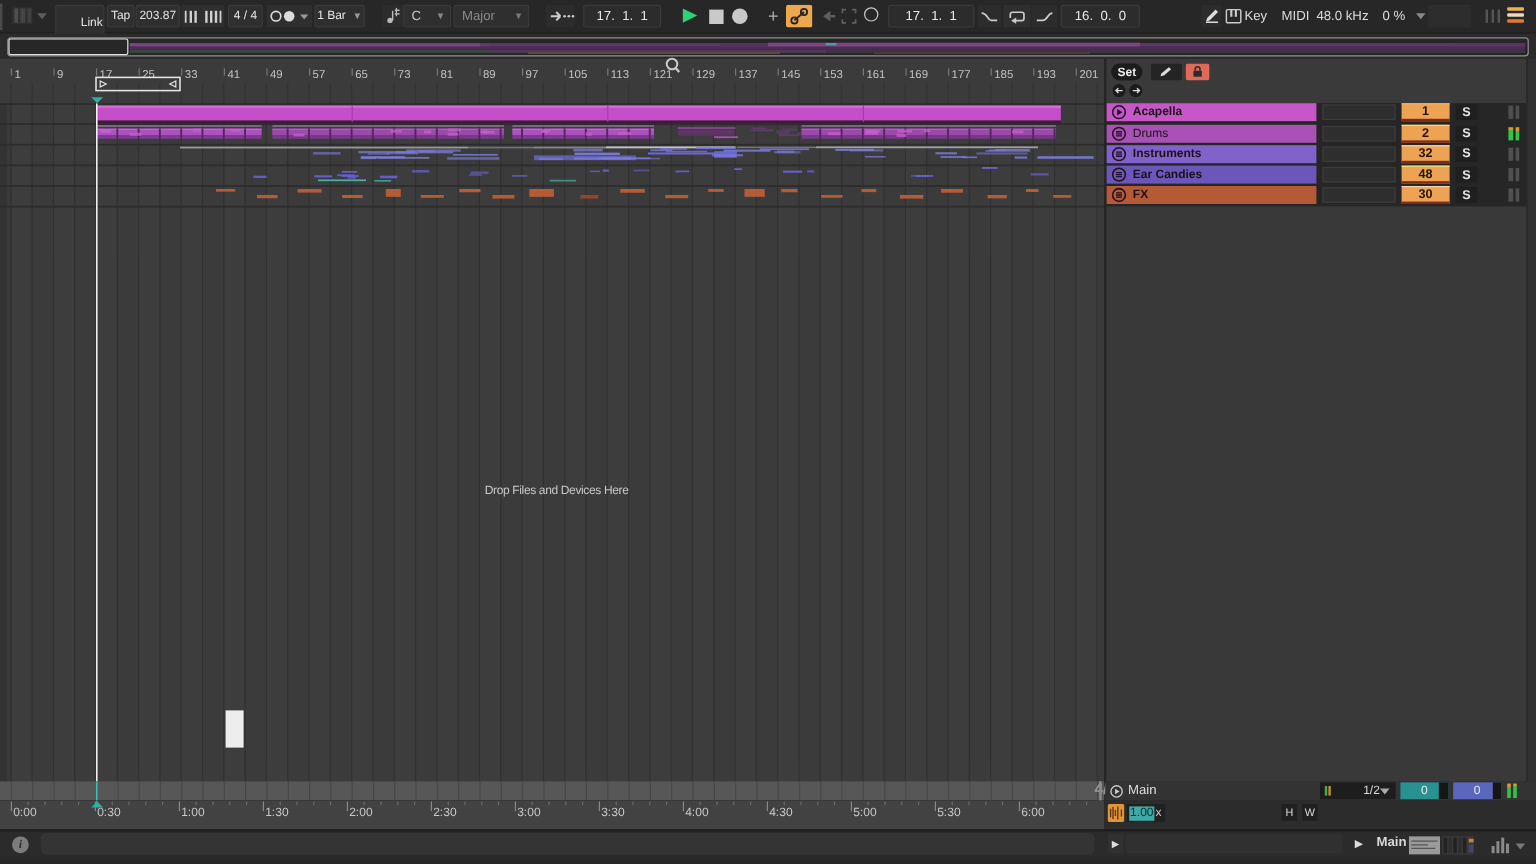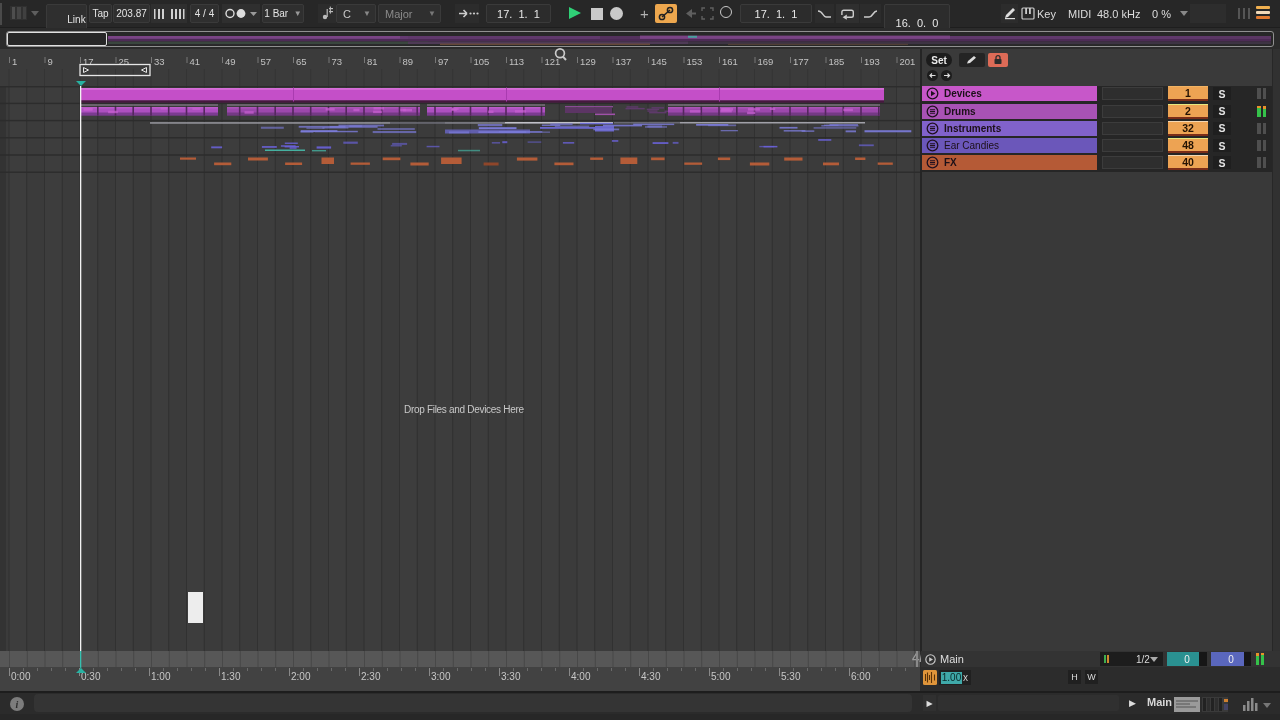--- a/index.html
+++ b/index.html
@@ -86,21 +86,21 @@
 </svg>
 <svg class="abs" style="left:836px;top:4px" width="23" height="19" viewBox="0 0 23 19">
 <rect width="23" height="19" fill="#2f2f2f"></rect>
 <path d="M10.5 13.2 H15.5 A1.8 1.8 0 0 0 17.3 11.4 V8 A1.8 1.8 0 0 0 15.5 6.2 H7.7 A1.8 1.8 0 0 0 5.9 8 V11" stroke="#ccc" stroke-width="1.4" fill="none"></path>
 <path d="M10.8 10.6 L6.6 13.2 L10.8 15.8 Z" fill="#ccc"></path>
 </svg>
 <svg class="abs" style="left:860px;top:4px" width="21" height="19" viewBox="0 0 21 19">
 <rect width="22" height="19" fill="#2c2c2c"></rect>
 <path d="M4 13 H9 C13 13 13 7 17 7" stroke="#ccc" stroke-width="1.5" fill="none"></path>
 </svg>
-<div class="btn" style="left:884px;top:4px;width:66px;height:37px;font-size:11px;color:#e8e8e8;background:#2c2c2c;">16.&nbsp;&nbsp;0.&nbsp;&nbsp;0</div>
+<div class="btn" style="left:884px;top:4px;width:66px;height:19px;font-size:11px;color:#e8e8e8;background:#2c2c2c;">16.&nbsp;&nbsp;0.&nbsp;&nbsp;0</div>
 <svg class="abs" style="left:1001px;top:4px" width="17" height="19" viewBox="0 0 17 19">
 <rect width="17" height="19" fill="#2c2c2c"></rect>
 <path d="M4 14 L5 11 L12 4 L14 6 L7 13 Z" fill="#ddd"></path>
     <path d="M4 14.6 H14" stroke="#ddd" stroke-width="1.2"></path>
 </svg>
 <svg class="abs" style="left:1020px;top:4px" width="16" height="19" viewBox="0 0 16 19">
 <rect x="2" y="4" width="12" height="11" rx="1" fill="none" stroke="#ccc" stroke-width="1.2"></rect>
 <rect x="5.2" y="4" width="1.8" height="6" fill="#ccc"></rect>
     <rect x="9" y="4" width="1.8" height="6" fill="#ccc"></rect>
 </svg>
@@ -444,32 +444,32 @@
     <rect x="80" y="0" width="1.3" height="566" fill="#f2f2f2"></rect>
   </svg>
 <div class="tx" style="left:404px;top:404px;color:#c8c8c8;font-size:10px;letter-spacing:-0.3px">Drop Files and Devices Here</div>
 <div class="abs" style="left:188px;top:592px;width:15px;height:31px;background:#ededed"></div>
 <div class="abs" style="left:920px;top:86px;width:360px;height:86px;background:#262626"></div>
 <div class="abs" style="left:922px;top:86.4px;width:175px;height:15px;background:#c757c9"></div>
 <svg class="abs" style="left:926px;top:87.4px" width="13" height="13" viewBox="0 0 13 13">
 <circle cx="6.5" cy="6.5" r="5.3" fill="none" stroke="#201020" stroke-width="1.3"></circle>
 <path d="M5 3.8 L9.3 6.5 L5 9.2 Z" fill="#201020"></path>
   </svg>
-<div class="tx" style="left:944px;top:88.4px;color:#1c1018;font-size:10px;font-weight:bold">Devices</div>
+<div class="tx" style="left:944px;top:88.4px;color:#1c1018;font-size:10px;font-weight:bold">Acapella</div>
 <div class="abs" style="left:1102px;top:87.4px;width:61px;height:13px;background:#2e2e2e;border:1px solid #3c3c3c"></div>
 <div class="abs" style="left:1168px;top:86.4px;width:40px;height:15px;background:#eda353;border-top:1.5px solid #f2b362;border-bottom:2px solid #7a2d18;color:#241203;font-size:10.5px;font-weight:bold;display:flex;align-items:center;justify-content:center">1</div>
 <div class="abs" style="left:1213px;top:87.4px;width:18px;height:13px;background:#1f1f1f;color:#e4e4e4;font-size:10.5px;font-weight:bold;display:flex;align-items:center;justify-content:center">S</div>
 <div class="abs" style="left:1257px;top:88.4px;width:3.5px;height:11px;background:#4f4f4f"></div>
 <div class="abs" style="left:1262.5px;top:88.4px;width:3.5px;height:11px;background:#4f4f4f"></div>
 <div class="abs" style="left:922px;top:103.6px;width:175px;height:15px;background:#a852b5"></div>
 <svg class="abs" style="left:926px;top:104.6px" width="13" height="13" viewBox="0 0 13 13">
 <circle cx="6.5" cy="6.5" r="5.3" fill="none" stroke="#201020" stroke-width="1.3"></circle>
 <path d="M4 4.8h5M4 6.5h5M4 8.2h5" stroke="#201020" stroke-width="1.1"></path>
   </svg>
-<div class="tx" style="left:944px;top:105.6px;color:#1c1018;font-size:10px;font-weight:bold">Drums</div>
+<div class="tx" style="left:944px;top:105.6px;color:#1c1018;font-size:10px;font-weight:normal">Drums</div>
 <div class="abs" style="left:1102px;top:104.6px;width:61px;height:13px;background:#2e2e2e;border:1px solid #3c3c3c"></div>
 <div class="abs" style="left:1168px;top:103.6px;width:40px;height:15px;background:#eda353;border-top:1.5px solid #e6e87e;border-bottom:2px solid #7a2d18;color:#241203;font-size:10.5px;font-weight:bold;display:flex;align-items:center;justify-content:center">2</div>
 <div class="abs" style="left:1213px;top:104.6px;width:18px;height:13px;background:#1f1f1f;color:#e4e4e4;font-size:10.5px;font-weight:bold;display:flex;align-items:center;justify-content:center">S</div>
 <div class="abs" style="left:1257px;top:105.6px;width:3.5px;height:11px;background:linear-gradient(#e8922a 20%,#35c24a 20%)"></div>
 <div class="abs" style="left:1262.5px;top:105.6px;width:3.5px;height:11px;background:linear-gradient(#e8922a 28%,#35c24a 28%)"></div>
 <div class="abs" style="left:922px;top:120.8px;width:175px;height:15px;background:#8162cb"></div>
 <svg class="abs" style="left:926px;top:121.8px" width="13" height="13" viewBox="0 0 13 13">
 <circle cx="6.5" cy="6.5" r="5.3" fill="none" stroke="#201020" stroke-width="1.3"></circle>
 <path d="M4 4.8h5M4 6.5h5M4 8.2h5" stroke="#201020" stroke-width="1.1"></path>
   </svg>
@@ -477,34 +477,34 @@
 <div class="abs" style="left:1102px;top:121.8px;width:61px;height:13px;background:#2e2e2e;border:1px solid #3c3c3c"></div>
 <div class="abs" style="left:1168px;top:120.8px;width:40px;height:15px;background:#eda353;border-top:1.5px solid #f4d7b2;border-bottom:2px solid #7a2d18;color:#241203;font-size:10.5px;font-weight:bold;display:flex;align-items:center;justify-content:center">32</div>
 <div class="abs" style="left:1213px;top:121.8px;width:18px;height:13px;background:#1f1f1f;color:#e4e4e4;font-size:10.5px;font-weight:bold;display:flex;align-items:center;justify-content:center">S</div>
 <div class="abs" style="left:1257px;top:122.8px;width:3.5px;height:11px;background:#4f4f4f"></div>
 <div class="abs" style="left:1262.5px;top:122.8px;width:3.5px;height:11px;background:#4f4f4f"></div>
 <div class="abs" style="left:922px;top:138.0px;width:175px;height:15px;background:#6b57ba"></div>
 <svg class="abs" style="left:926px;top:139.0px" width="13" height="13" viewBox="0 0 13 13">
 <circle cx="6.5" cy="6.5" r="5.3" fill="none" stroke="#201020" stroke-width="1.3"></circle>
 <path d="M4 4.8h5M4 6.5h5M4 8.2h5" stroke="#201020" stroke-width="1.1"></path>
   </svg>
-<div class="tx" style="left:944px;top:140.0px;color:#1c1018;font-size:10px;font-weight:normal">Ear Candies</div>
+<div class="tx" style="left:944px;top:140.0px;color:#1c1018;font-size:10px;font-weight:bold">Ear Candies</div>
 <div class="abs" style="left:1102px;top:139.0px;width:61px;height:13px;background:#2e2e2e;border:1px solid #3c3c3c"></div>
 <div class="abs" style="left:1168px;top:138.0px;width:40px;height:15px;background:#eda353;border-top:1.5px solid #e6e87e;border-bottom:2px solid #7a2d18;color:#241203;font-size:10.5px;font-weight:bold;display:flex;align-items:center;justify-content:center">48</div>
 <div class="abs" style="left:1213px;top:139.0px;width:18px;height:13px;background:#1f1f1f;color:#e4e4e4;font-size:10.5px;font-weight:bold;display:flex;align-items:center;justify-content:center">S</div>
 <div class="abs" style="left:1257px;top:140.0px;width:3.5px;height:11px;background:#4f4f4f"></div>
 <div class="abs" style="left:1262.5px;top:140.0px;width:3.5px;height:11px;background:#4f4f4f"></div>
 <div class="abs" style="left:922px;top:155.2px;width:175px;height:15px;background:#b55a36"></div>
 <svg class="abs" style="left:926px;top:156.2px" width="13" height="13" viewBox="0 0 13 13">
 <circle cx="6.5" cy="6.5" r="5.3" fill="none" stroke="#201020" stroke-width="1.3"></circle>
 <path d="M4 4.8h5M4 6.5h5M4 8.2h5" stroke="#201020" stroke-width="1.1"></path>
   </svg>
 <div class="tx" style="left:944px;top:157.2px;color:#1c1018;font-size:10px;font-weight:bold">FX</div>
 <div class="abs" style="left:1102px;top:156.2px;width:61px;height:13px;background:#2e2e2e;border:1px solid #3c3c3c"></div>
-<div class="abs" style="left:1168px;top:155.2px;width:40px;height:15px;background:#eda353;border-top:1.5px solid #f4d7b2;border-bottom:2px solid #7a2d18;color:#241203;font-size:10.5px;font-weight:bold;display:flex;align-items:center;justify-content:center">40</div>
+<div class="abs" style="left:1168px;top:155.2px;width:40px;height:15px;background:#eda353;border-top:1.5px solid #f4d7b2;border-bottom:2px solid #7a2d18;color:#241203;font-size:10.5px;font-weight:bold;display:flex;align-items:center;justify-content:center">30</div>
 <div class="abs" style="left:1213px;top:156.2px;width:18px;height:13px;background:#1f1f1f;color:#e4e4e4;font-size:10.5px;font-weight:bold;display:flex;align-items:center;justify-content:center">S</div>
 <div class="abs" style="left:1257px;top:157.2px;width:3.5px;height:11px;background:#4f4f4f"></div>
 <div class="abs" style="left:1262.5px;top:157.2px;width:3.5px;height:11px;background:#4f4f4f"></div>
 <div class="abs" style="left:921px;top:172px;width:359px;height:479px;background:#393939"></div>
 <div class="abs" style="left:920px;top:49px;width:1.5px;height:603px;background:#252525"></div>
 <div class="abs" style="left:1272px;top:49px;width:8px;height:602px;background:#313131;border-left:1px solid #272727"></div>
 <svg class="abs" style="left:0;top:651px" width="920" height="16" viewBox="0 0 920 16">
     <rect width="920" height="16" fill="#575757"></rect>
     <rect x="9.0" y="0" width="1" height="16" fill="#484848"></rect>
     <rect x="26.8" y="0" width="1" height="16" fill="#484848"></rect>

